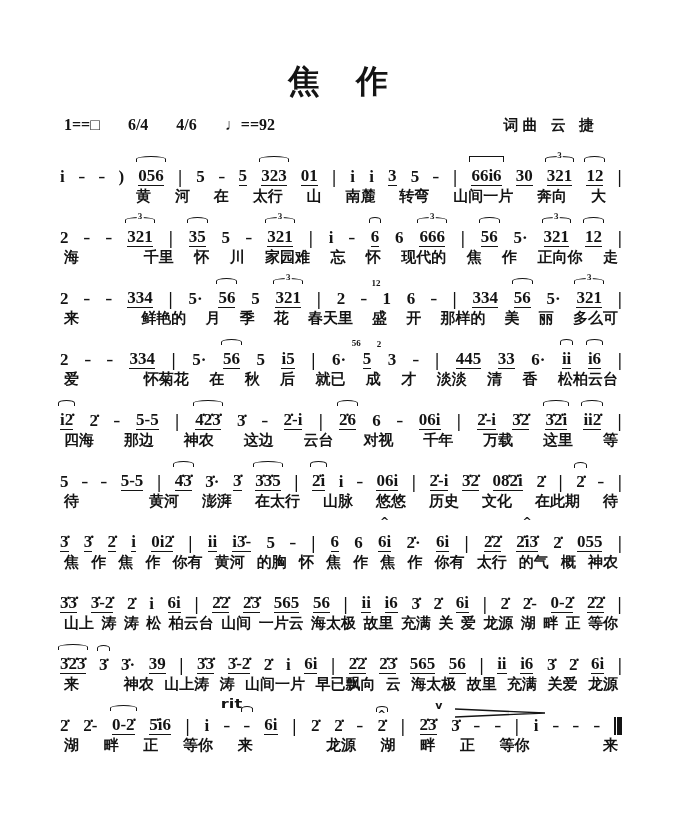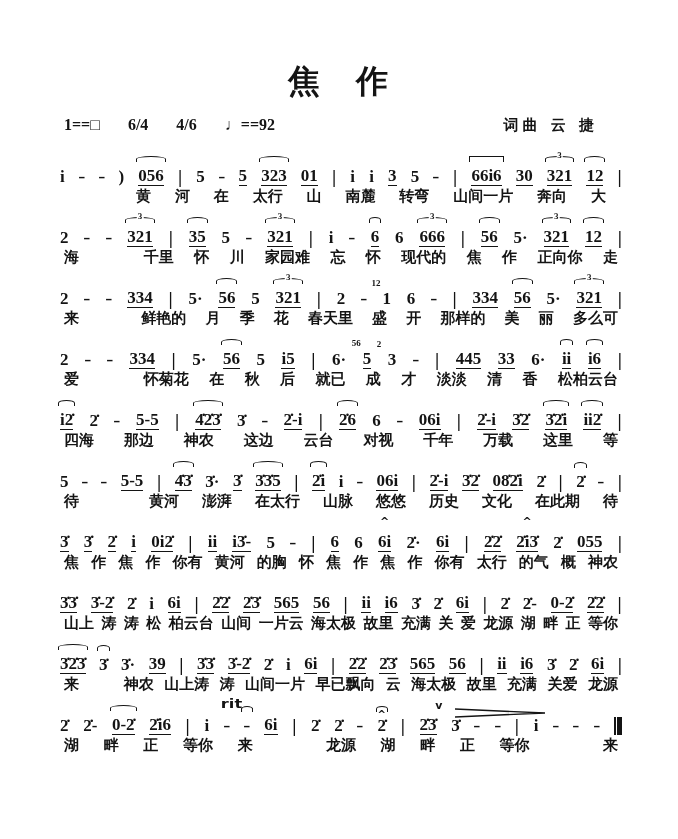--- a/index.html
+++ b/index.html
@@ -423,21 +423,21 @@
           <span class="lyr">充满</span>
           <span class="lyr">关爱</span>
           <span class="lyr">龙源</span>
         </div>
       </div>
       <div class="score-line">
         <div class="notes-row">
           <span class="tok">2̇</span>
           <span class="tok">2̇-</span>
           <span class="tok u">0-2̇<span class="dec arc"></span></span>
-          <span class="tok u">2̇i6</span>
+          <span class="tok u">5̇i6</span>
           <span class="tok bar">|</span>
           <span class="tok">i</span>
           <span class="tok dash">-<span class="dec rit">rit</span></span>
           <span class="tok dash">-<span class="dec arc"></span></span>
           <span class="tok u">6i</span>
           <span class="tok bar">|</span>
           <span class="tok">2̇</span>
           <span class="tok">2̇</span>
           <span class="tok dash">-</span>
           <span class="tok">2̇<span class="dec arc_caret"><span class="caret2">^</span></span></span>

